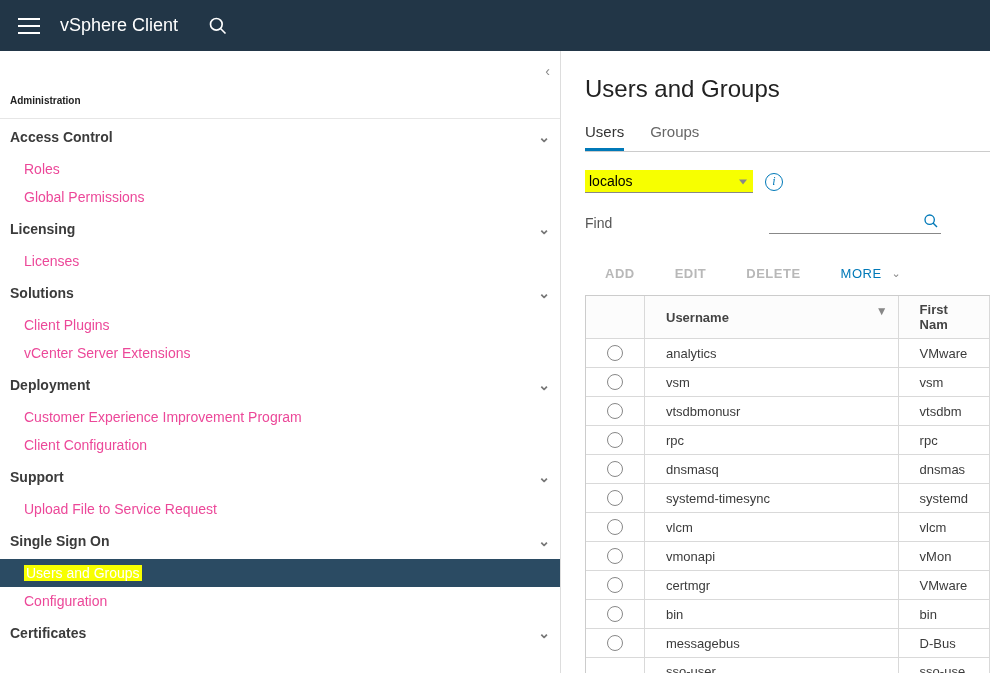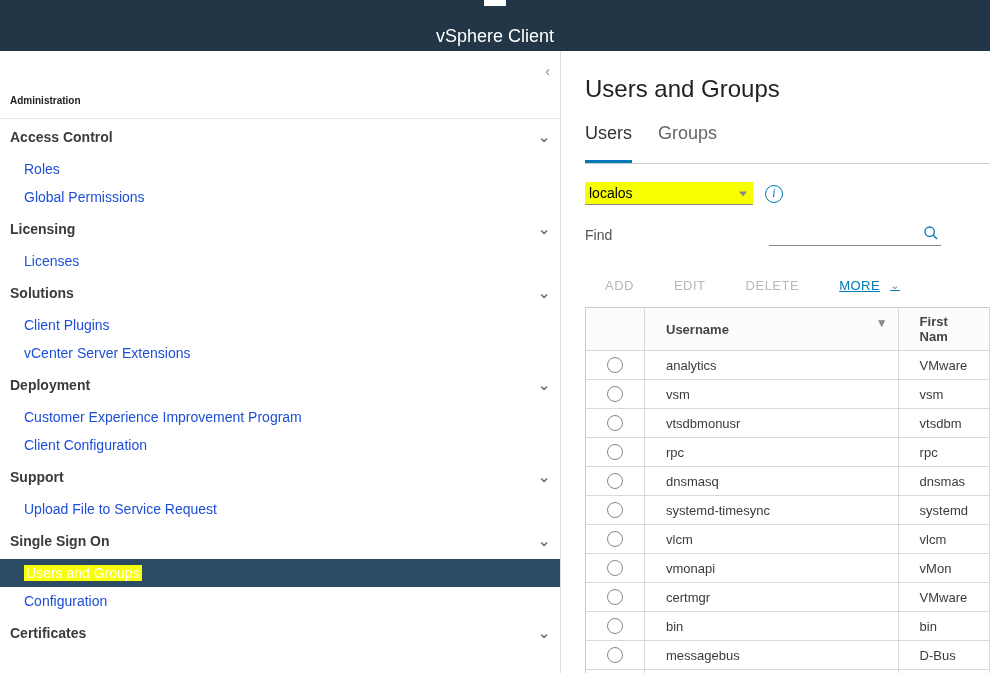--- a/index.html
+++ b/index.html
@@ -1,50 +1,50 @@
 <!DOCTYPE html>
 <html><head>
 <meta charset="utf-8">
 <style>
   * { box-sizing: border-box; margin: 0; padding: 0; font-family: "Segoe UI", "Helvetica Neue", Arial, sans-serif; }
   body { width: 990px; height: 673px; overflow: hidden; background: #fff; color: #3b3b3b; font-size: 13px; }
-  .topbar { height: 51px; background: #223647; display: flex; align-items: center; padding: 0 18px; gap: 20px; flex-direction: column; }
+  .topbar { height: 51px; background: #223647; display: flex; align-items: center; padding: 0 18px; gap: 20px; }
   .hamburger { width: 22px; height: 16px; display: flex; flex-direction: column; justify-content: space-between; cursor: pointer; }
   .hamburger span { height: 2px; background: #fff; width: 100%; }
   .app-title { color: #fff; font-size: 18px; font-weight: 400; }
   .search-ico { width: 20px; height: 20px; margin-left: 10px; }
   .search-ico svg { stroke: #fff; stroke-width: 2; fill: none; }
   .body-area { display: flex; height: calc(100% - 51px); }
   .left-pane { width: 561px; position: relative; overflow-y: auto; border-right: 1px solid #ddd; }
   .collapse-chevron { position: absolute; top: 12px; right: 10px; color: #888; font-size: 14px; cursor: pointer; }
   .nav-pad { padding-top: 38px; }
   .nav-title { font-weight: 600; font-size: 10px; padding: 6px 10px 12px 10px; color: #222; border-bottom: 1px solid #e6e6e6; }
   .nav-section { display: flex; justify-content: space-between; align-items: center; padding: 10px 10px; font-weight: 600; font-size: 14px; color: #3b3b3b; cursor: pointer; }
-  .nav-leaf { padding: 6px 10px 6px 24px; font-size: 14px; color: #1d4ed8; cursor: pointer; }
+  .nav-leaf { padding: 6px 10px 6px 24px; font-size: 14px; color: #ec4899; cursor: pointer; }
   .nav-leaf.active { background: #2b4b63; color: #fff; }
   .highlighted { background: #f7ff00; display: inline-block; padding: 0 2px; }
   .chev-down { font-size: 14px; color: #777; }
   .right-pane { flex: 1; padding: 24px 0 0 24px; overflow: hidden; position: relative; }
   .right-title { font-size: 24px; font-weight: 300; color: #222; margin-bottom: 20px; }
   .tabs { display: flex; gap: 26px; border-bottom: 1px solid #ccc; margin-bottom: 18px; }
-  .tab { padding-bottom: 16px; font-size: 18px; color: #666; cursor: pointer; }
+  .tab { padding-bottom: 8px; font-size: 15px; color: #666; cursor: pointer; }
   .tab.active { color: #333; font-weight: 500; border-bottom: 3px solid #0079b8; }
   .fld-row { display: flex; align-items: center; margin-bottom: 18px; gap: 14px; }
   .fld-lbl { font-size: 14px; color: #555; width: 170px; }
   .domain-input-wrap { display: flex; align-items: center; gap: 12px; }
   .domain-input { width: 168px; border: none; border-bottom: 1px solid #888; font-size: 14px; padding: 3px 18px 3px 4px; background: #f7ff00; position: relative; }
   .domain-wrap { position: relative; display: inline-block; }
   .domain-wrap::after { content: ""; position: absolute; right: 6px; top: 50%; width: 0; height: 0; border-left: 4px solid transparent; border-right: 4px solid transparent; border-top: 5px solid #888; transform: translateY(-50%); }
   .info-ico { width: 18px; height: 18px; border: 1px solid #0079b8; border-radius: 50%; display: inline-flex; align-items: center; justify-content: center; color: #0079b8; font-size: 12px; font-style: italic; font-family: Georgia, serif; }
   .find-input-wrap { position: relative; width: 172px; }
   .find-input { width: 100%; border: none; border-bottom: 1px solid #888; font-size: 14px; padding: 3px 22px 3px 4px; }
   .find-input-wrap svg { position: absolute; right: 2px; top: 2px; width: 16px; height: 16px; stroke: #0079b8; stroke-width: 2; fill: none; }
   .action-row { display: flex; gap: 40px; padding: 14px 0 14px 20px; font-size: 13px; letter-spacing: 0.5px; }
-  .action-row span.disabled { color: #b8b8b8; }
-  .action-row span.primary { color: #0079b8; display: inline-flex; align-items: center; gap: 10px; text-decoration: underline; }
+  .action-row span.disabled { color: #b8b8b8; font-weight: bold; }
+  .action-row span.primary { color: #0079b8; display: inline-flex; align-items: center; gap: 10px; }
   .action-row span { cursor: pointer; }
   .tbl-wrap { border-top: 1px solid #ccc; border-left: 1px solid #ccc; }
   .tbl { width: 100%; border-collapse: collapse; }
   .tbl th, .tbl td { border-bottom: 1px solid #d9d9d9; border-right: 1px solid #d9d9d9; padding: 6px 21px; font-size: 13px; text-align: left; }
   .tbl th { font-weight: 600; color: #444; background: #fcfcfc; position: relative; }
   .tbl th .filter-ico { position: absolute; right: 10px; top: 8px; font-size: 12px; color: #888; }
   .radio-cell { width: 36px; text-align: center; }
   .radio-cell div { width: 16px; height: 16px; border: 1.5px solid #888; border-radius: 50%; margin: 0 auto; }
   .col-user { width: 282px; }
   .col-first { }

